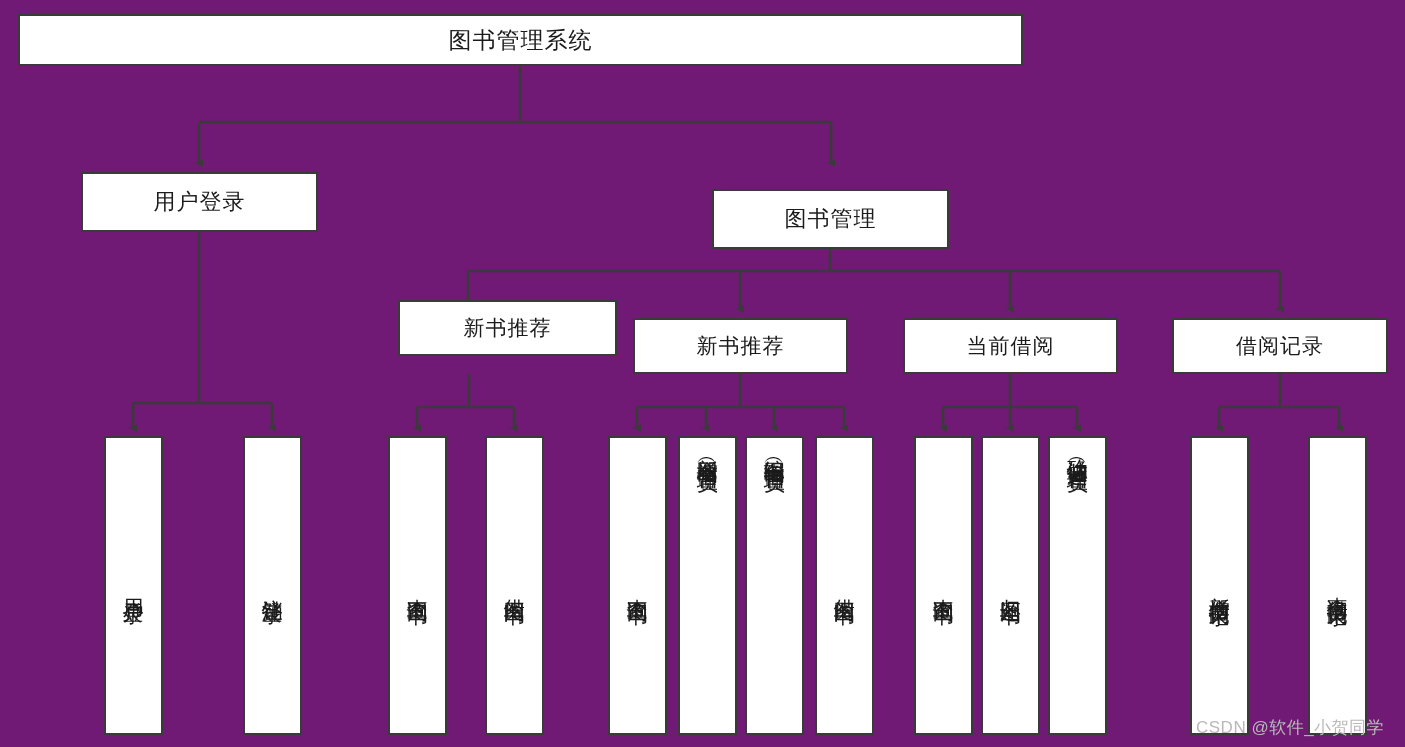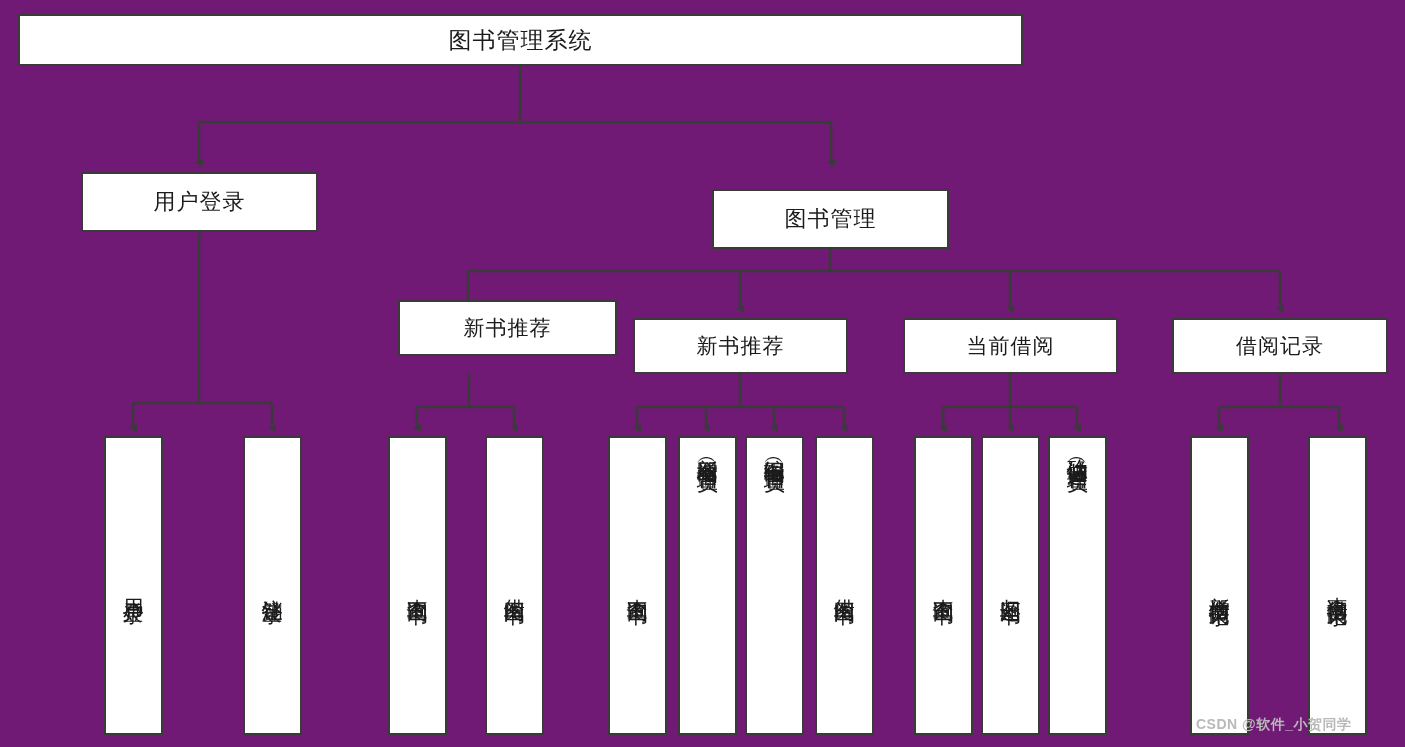--- a/index.html
+++ b/index.html
@@ -55,24 +55,23 @@
     line-height: 1.22;
     letter-spacing: 2px;
     padding: 4px 0;
   }
   .node.leaf.top-align {
     justify-content: flex-start;
   }
   .watermark {
     position: absolute;
     color: #b9b9b9;
-    font-size: 14px;
+    font-size: 17px;
     white-space: nowrap;
     letter-spacing: 0.5px;
-    font-weight: bold;
   }
 </style>
 </head>
 <body>
 
 <div id="canvas">
 
   <svg id="edges" viewBox="0 0 1405 747">
     <defs>
       <marker id="arrow" markerWidth="9" markerHeight="9" refX="4.2" refY="4.4" orient="auto" markerUnits="userSpaceOnUse">

